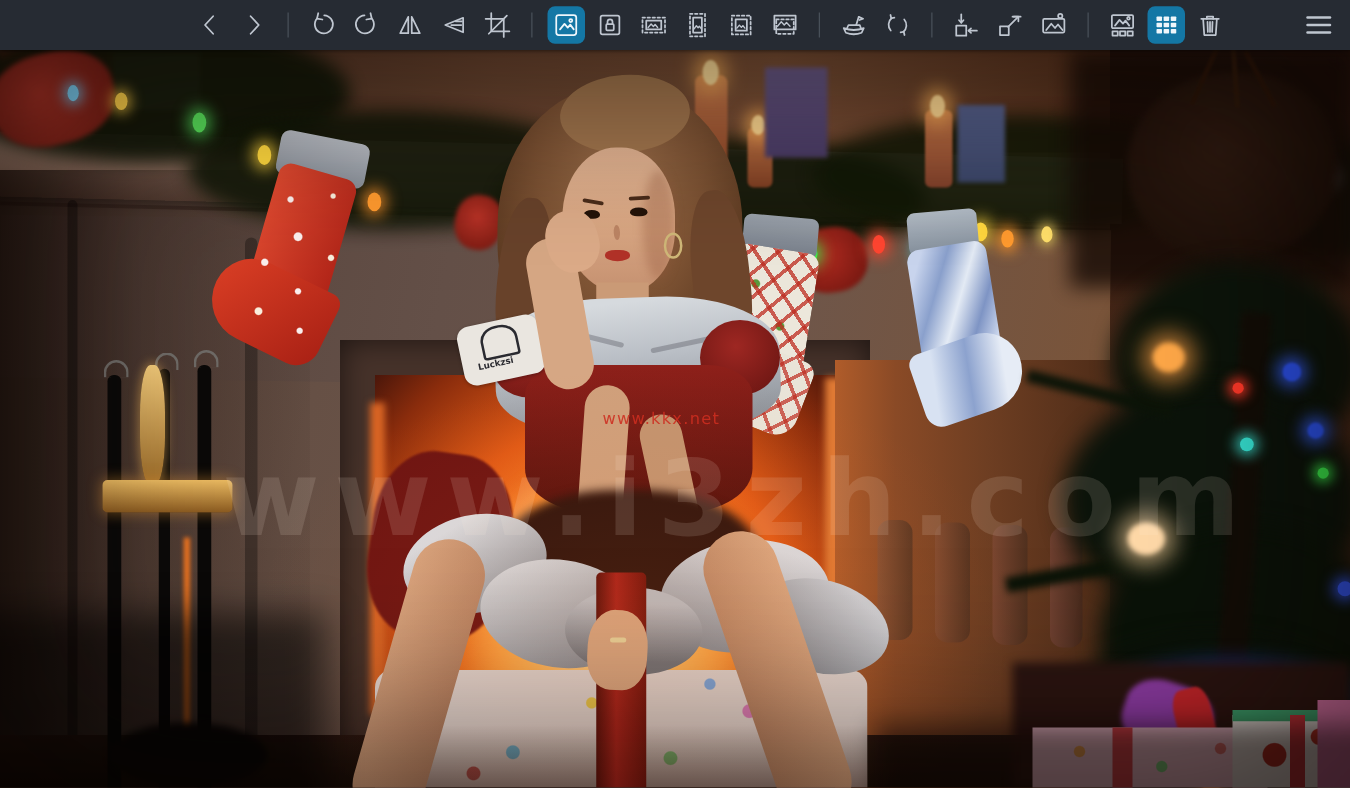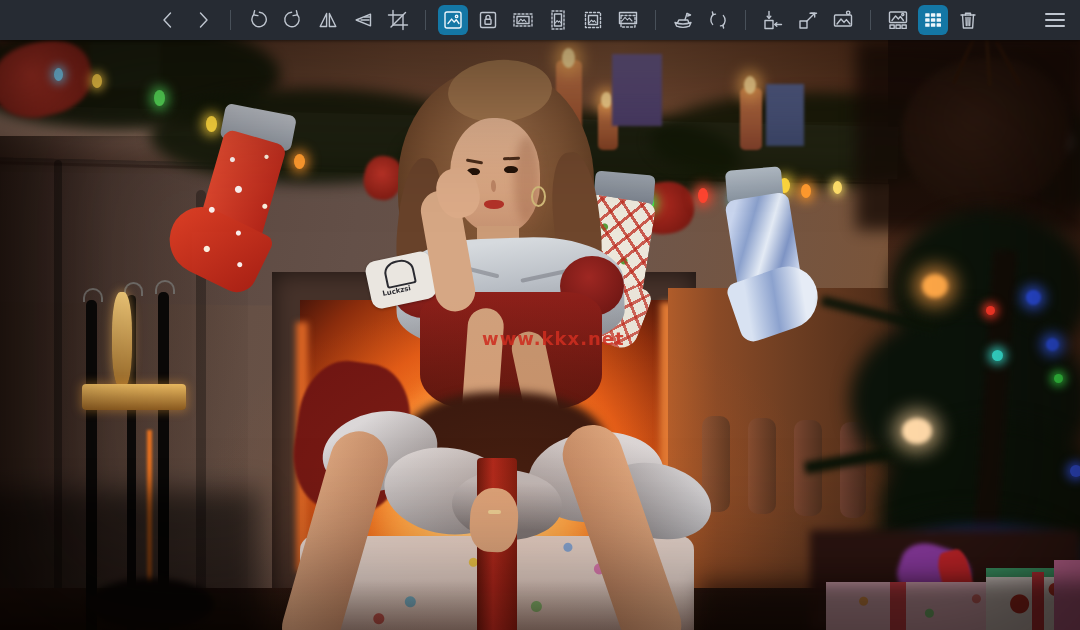--- a/index.html
+++ b/index.html
@@ -9,21 +9,21 @@
   .tb-pad{width:148px;flex:0 0 auto}
   .tbtn{width:30px;height:30px;flex:0 0 auto;border:none;padding:0;border-radius:6px;
     display:flex;align-items:center;justify-content:center;color:#bfc6d0;background:transparent;cursor:pointer}
   .tbtn.sel{background:#1477a5;color:#eef6fb}
   .sep{width:1px;height:20px;background:#485059;margin:0 7px;flex:0 0 auto}
   svg.ic{width:22px;height:22px;stroke:currentColor;fill:none;stroke-width:1.4;stroke-linecap:round;stroke-linejoin:round}
   .menu-btn{position:absolute;right:10px;top:5px}
   .viewer{position:absolute;top:40px;left:0;width:1080px;height:590px;background:#1a100b;overflow:hidden}
   .L{position:absolute}
   .wm-big{font-weight:bold;font-size:84px;letter-spacing:12px;color:rgba(255,236,224,0.13);white-space:nowrap}
-  .wm-small{font-weight:bold;font-size:18px;letter-spacing:1px;color:rgba(205,45,32,0.88);white-space:nowrap}
+  .wm-small{font-weight:normal;font-size:13px;letter-spacing:1px;color:rgba(205,45,32,0.88);white-space:nowrap}
   .patch-text{font-size:7px;font-weight:bold;color:#2a2a30;letter-spacing:0;white-space:nowrap}
 </style>
 </head>
 <body>
 
 <div class="toolbar">
   <div class="tb-pad"></div>
 
   <button class="tbtn">
     <svg class="ic" viewBox="0 0 22 22">
@@ -444,16 +444,17 @@
     <div class="L" style="left:244px;top:40px;width:26px;height:70px;background:#c86a9a"></div>
   </div>
 
   <div class="L" style="left:200px;top:250px;width:620px;height:340px;pointer-events:none;
     background:radial-gradient(ellipse at 50% 60%,rgba(255,120,40,.13),rgba(255,120,40,0) 70%)"></div>
 
   <div class="L" style="left:-40px;top:450px;width:300px;height:180px;background:rgba(0,0,0,.55);filter:blur(14px)"></div>
   <div class="L" style="left:700px;top:540px;width:420px;height:80px;background:rgba(10,4,2,.5);filter:blur(10px)"></div>
 
   <div class="L wm-small" style="left:482px;top:288px">www.kkx.net</div>
+  <div class="L wm-big" style="left:178px;top:310px">www.i3zh.com</div>
 
   <div class="L" style="left:0;top:0;width:1080px;height:590px;pointer-events:none;
     box-shadow:inset 0 0 130px 36px rgba(10,4,2,.5)"></div>
 </div>
 
 </body></html>

